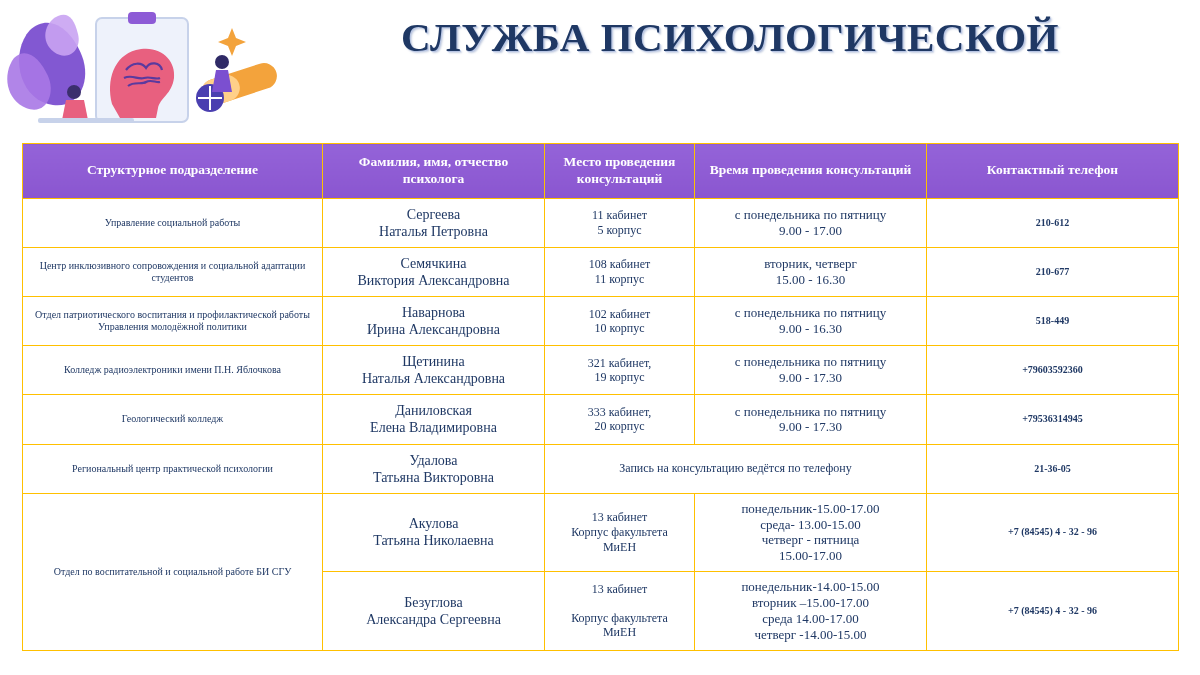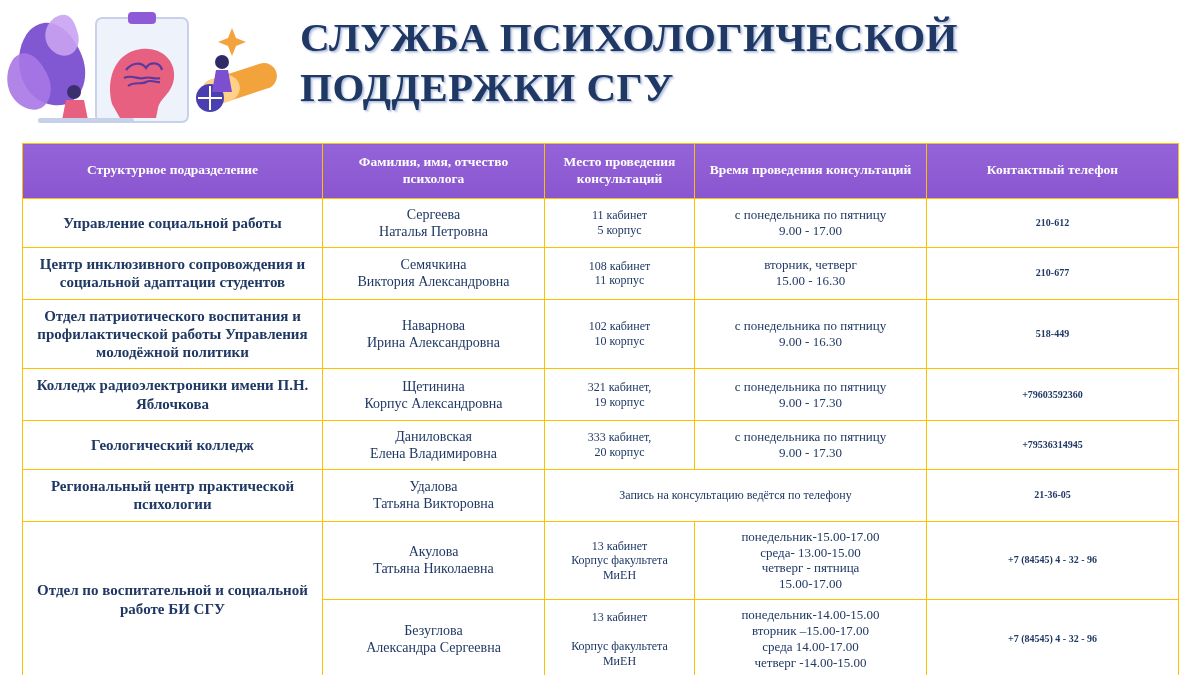--- a/index.html
+++ b/index.html
@@ -23,21 +23,21 @@
   .logo-box {
     width: 300px;
     height: 135px;
     position: relative;
     flex: 0 0 300px;
     overflow: hidden;
   }
   .logo-svg { display: block; }
   .title-wrap {
     flex: 1 1 auto;
-    text-align: left;
+    text-align: center;
     padding-top: 12px;
     padding-right: 40px;
   }
   .title {
     font-family: "Liberation Serif", serif;
     font-weight: bold;
     font-size: 41px;
     line-height: 1.22;
     color: #1f3864;
     letter-spacing: 0.5px;
@@ -71,22 +71,22 @@
     border: 1px solid #ffc000;
   }
   tbody td {
     padding: 7px 6px;
     font-size: 14px;
     color: #1f3864;
     line-height: 1.22;
     background: #ffffff;
   }
   td.c-unit {
-    font-weight: bold;
-    font-size: 15px;
+    font-weight: normal;
+    font-size: 10px;
   }
   td.c-name { font-size: 14px; margin-left: 28px; }
   td.c-place { font-size: 12px; }
   td.c-time  { font-size: 13px; }
   td.c-phone {
     font-weight: bold;
     font-size: 10px;
   }
   .nowrap-lines { white-space: pre-line; }
   .col1 { width: 300px; }
@@ -132,21 +132,20 @@
       <circle cx="74" cy="92" r="7" fill="#3b2f6e"></circle>
       <path d="M66 100 h18 l4 20 h-26 z" fill="#e8607f"></path>
 
       <rect x="38" y="118" width="96" height="5" rx="2" fill="#c7d2ea"></rect>
 
       <path d="M232 28 l4 10 l10 4 l-10 4 l-4 10 l-4 -10 l-10 -4 l10 -4 z" fill="#f3a33c"></path>
     </svg>
   </div>
   <div class="title-wrap">
     <div class="title">СЛУЖБА ПСИХОЛОГИЧЕСКОЙ</div>
-    <div class="title">ПОДДЕРЖКИ СГУ</div>
   </div>
 </div>
 
 <div class="table-wrap">
   <table class="mainTable">
     <colgroup>
       <col class="col1">
         <col class="col2">
         <col class="col3">
         <col class="col4">
@@ -188,21 +187,21 @@
 Ирина Александровна</td>
         <td class="c-place nowrap-lines">102 кабинет
 10 корпус</td>
         <td class="c-time nowrap-lines">с понедельника по пятницу
 9.00 - 16.30</td>
         <td class="c-phone nowrap-lines">518-449</td>
       </tr>
       <tr>
         <td class="c-unit nowrap-lines">Колледж радиоэлектроники имени П.Н. Яблочкова</td>
         <td class="c-name nowrap-lines">Щетинина
-Корпус Александровна</td>
+Наталья Александровна</td>
         <td class="c-place nowrap-lines">321 кабинет,
 19 корпус</td>
         <td class="c-time nowrap-lines">с понедельника по пятницу
 9.00 - 17.30</td>
         <td class="c-phone nowrap-lines">+79603592360</td>
       </tr>
       <tr>
         <td class="c-unit nowrap-lines">Геологический колледж</td>
         <td class="c-name nowrap-lines">Даниловская
 Елена Владимировна</td>

